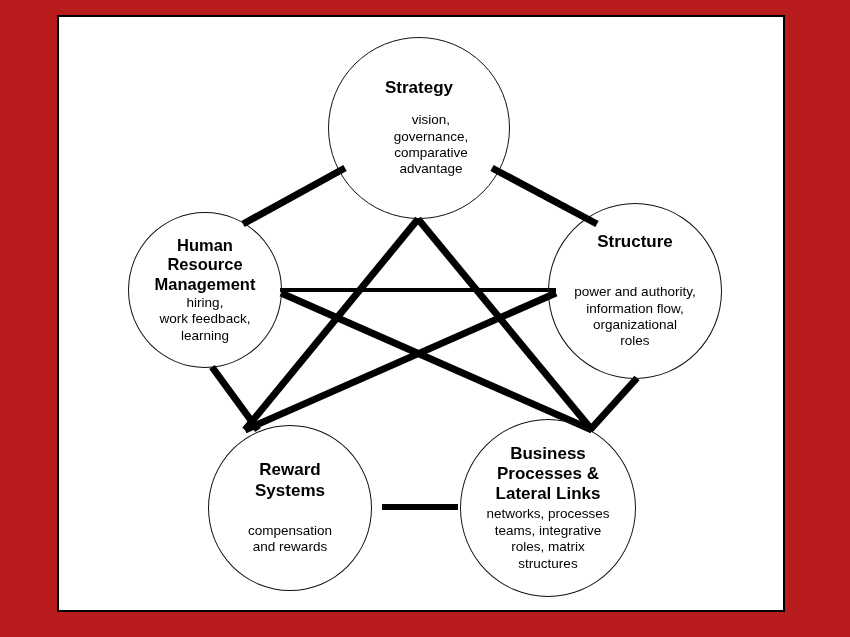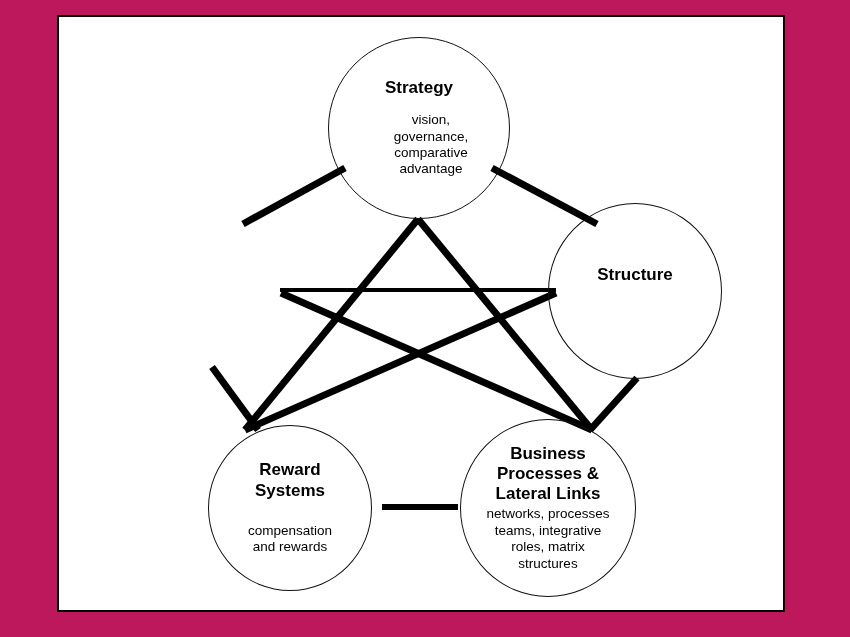--- a/index.html
+++ b/index.html
@@ -4,21 +4,21 @@
 <style>
   html, body {
     margin: 0;
     padding: 0;
     background: #ffffff;
   }
   #canvas {
     position: relative;
     width: 850px;
     height: 637px;
-    background: #be185d;
+    background: #b91c1c;
     font-family: "Liberation Sans", sans-serif;
     overflow: hidden;
   }
   #frame {
     position: absolute;
     left: 57px;
     top: 15px;
     width: 728px;
     height: 597px;
     border: 2px solid #000000;
@@ -121,23 +121,35 @@
   </svg>
 
   <div class="node" id="node-strategy">
     <div class="node-title" style="white-space: pre-line;">Strategy</div>
     <div class="node-desc">vision,
 governance,
 comparative
 advantage</div>
   </div>
 
+  <div class="node" id="node-hrm">
+    <div class="node-title" style="white-space: pre-line;">Human
+Resource
+Management</div>
+    <div class="node-desc">hiring,
+work feedback,
+learning</div>
+  </div>
 
   <div class="node" id="node-structure">
     <div class="node-title" style="white-space: pre-line;">Structure</div>
+    <div class="node-desc">power and authority,
+information flow,
+organizational
+roles</div>
   </div>
 
   <div class="node" id="node-business">
     <div class="node-title" style="white-space: pre-line;">Business
 Processes &amp;
 Lateral Links</div>
     <div class="node-desc">networks, processes
 teams, integrative
 roles, matrix
 structures</div>

